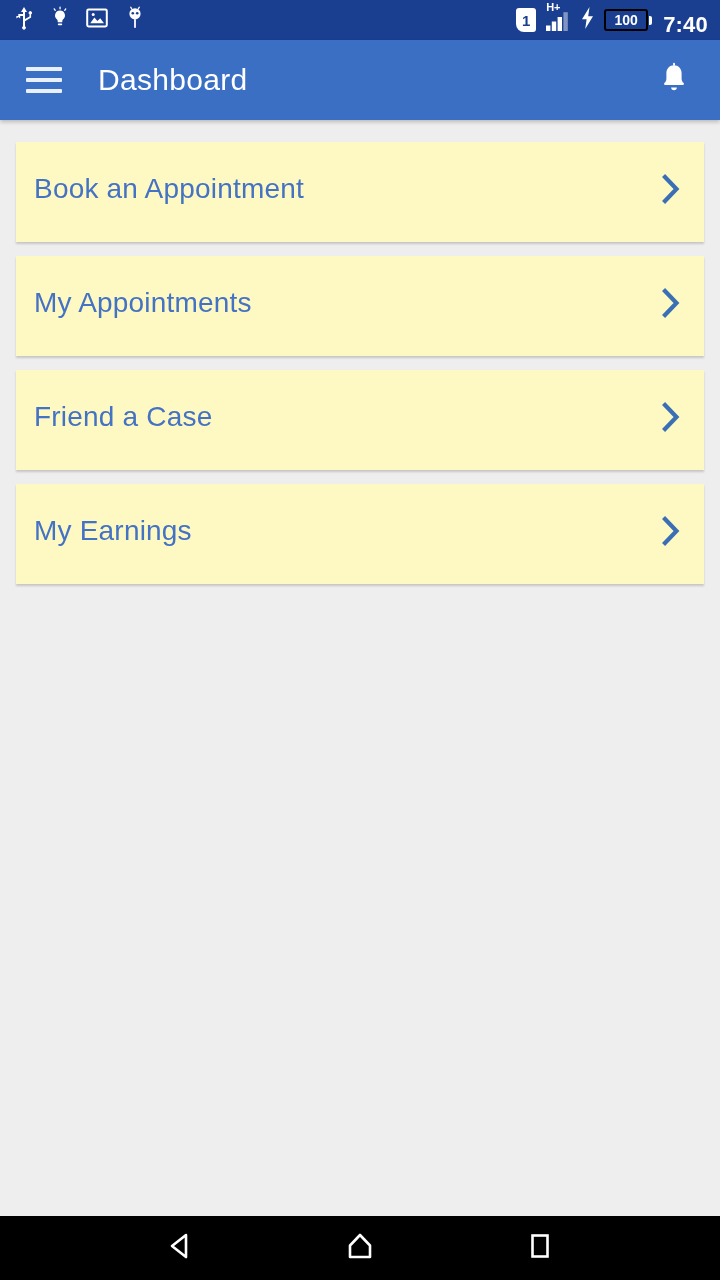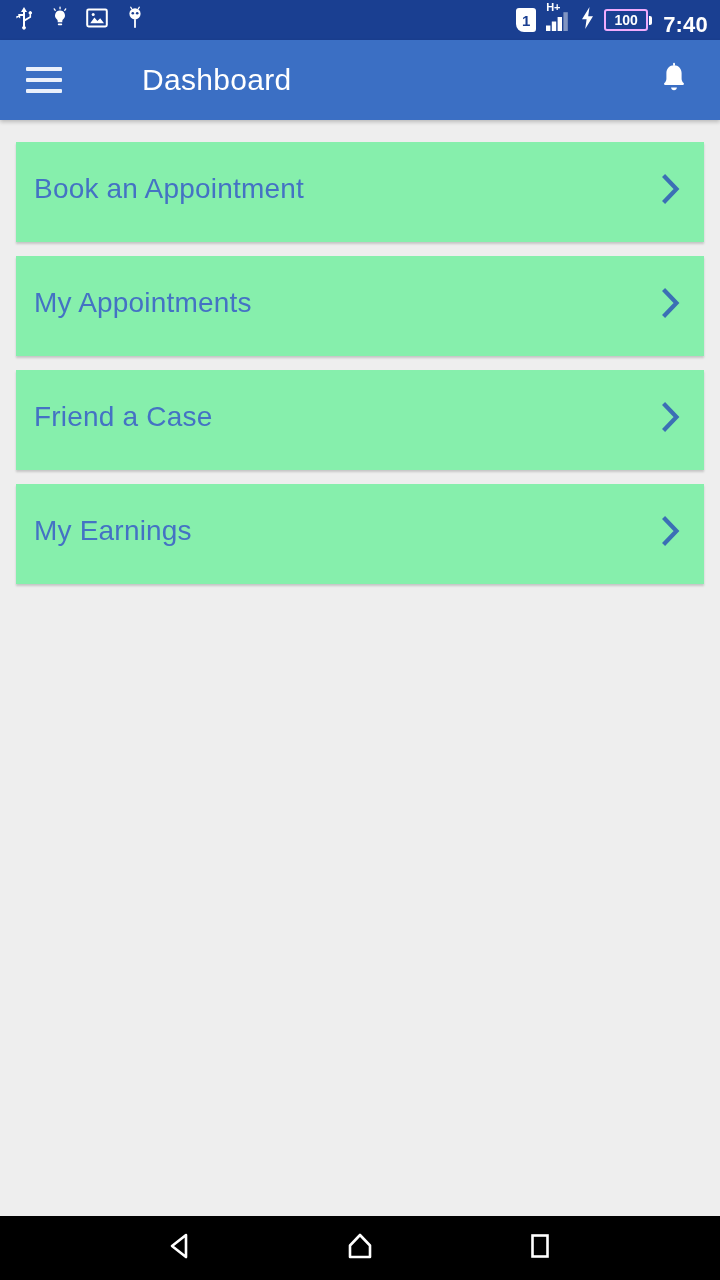--- a/index.html
+++ b/index.html
@@ -60,21 +60,21 @@
     font-size: 11px;
     color: #ffffff;
     font-weight: bold;
     line-height: 1;
   }
   .battery {
     display: flex;
     align-items: center;
   }
   .battery-body {
-    border: 2px solid #f0abfc;
+    border: 2px solid #000000;
     border-radius: 3px;
     height: 22px;
     min-width: 44px;
     padding: 0 4px;
     display: flex;
     align-items: center;
     justify-content: center;
     color: #ffffff;
     font-size: 14px;
     font-weight: bold;
@@ -100,21 +100,20 @@
   .app-bar {
     height: 80px;
     background: #3b6fc4;
     display: flex;
     align-items: center;
     padding: 0 24px 0 26px;
     flex: 0 0 auto;
     box-shadow: 0 2px 4px rgba(0,0,0,0.22);
     position: relative;
     z-index: 5;
-    gap: 44px;
   }
   .hamburger {
     width: 36px;
     height: 26px;
     display: flex;
     flex-direction: column;
     justify-content: space-between;
     cursor: pointer;
   }
   .hamburger span {
@@ -143,21 +142,21 @@
 
   
   .content {
     flex: 1 1 auto;
     background: #eeeeee;
     padding: 22px 16px 0 16px;
     overflow: hidden;
   }
 
   .card {
-    background: #86efac;
+    background: #fef9c3;
     height: 100px;
     margin-bottom: 14px;
     display: flex;
     align-items: center;
     padding: 0 20px 0 18px;
     box-shadow: 0 2px 2px rgba(0,0,0,0.17);
     cursor: pointer;
     position: relative;
   }
   .card-label {

